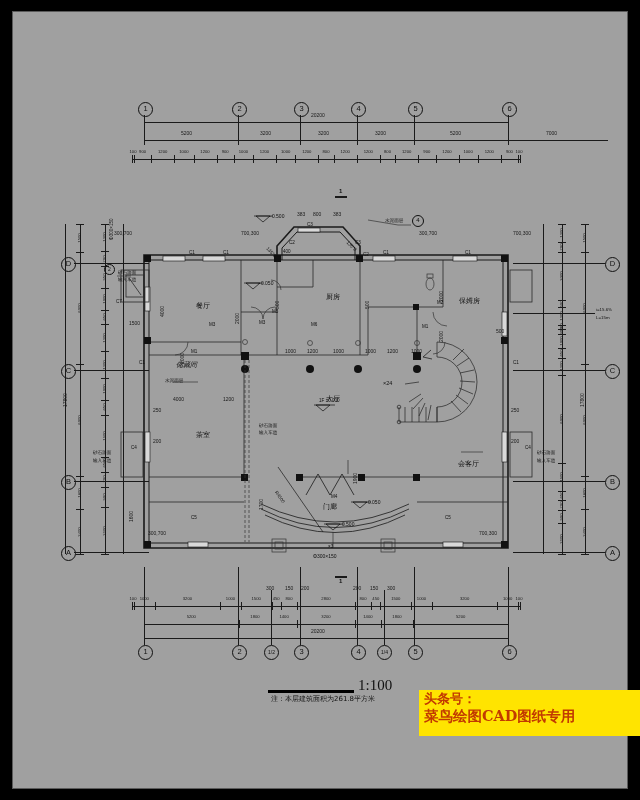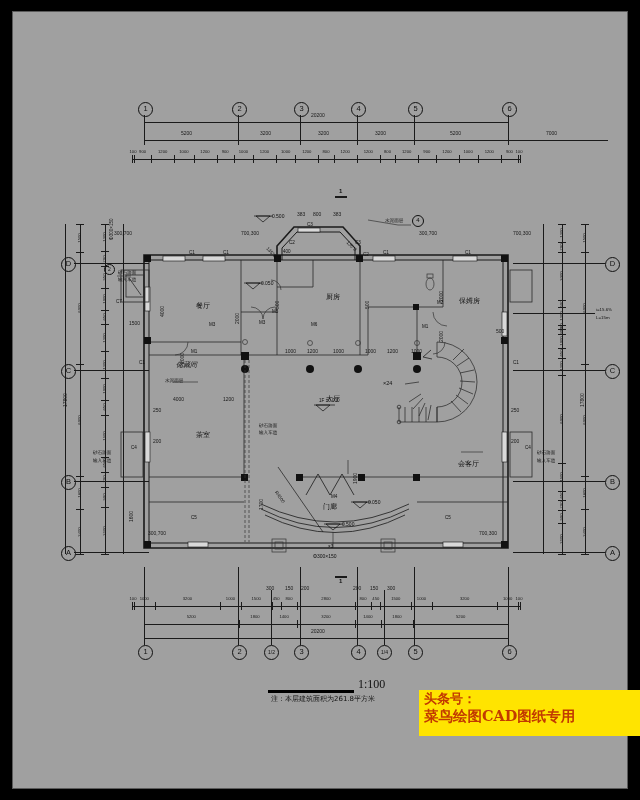--- a/index.html
+++ b/index.html
@@ -582,21 +582,21 @@
   <div class="grid-bub" style="left:489px;top:633px;">6</div>
 
   <div class="dim" style="left:253px;top:574px;">300</div>
   <div class="dim" style="left:272px;top:574px;">150</div>
   <div class="dim" style="left:288px;top:574px;">200</div>
   <div class="dim" style="left:340px;top:574px;">200</div>
   <div class="dim" style="left:357px;top:574px;">150</div>
   <div class="dim" style="left:374px;top:574px;">300</div>
 
   <div class="ln h thick" style="left:255px;top:678px;width:86px;height:3px;"></div>
-  <div class="title" style="left:345px;top:665px;font-size:12px;font-weight:normal;font-family:'Liberation Serif',serif;">1:100</div>
+  <div class="title" style="left:345px;top:665px;font-size:15px;font-weight:normal;font-family:'Liberation Serif',serif;">1:100</div>
   <div class="txt" style="left:258px;top:684px;font-size:7px;font-family:'DejaVu Sans',sans-serif;">注：本层建筑面积为261.8平方米</div>
 
   <div id="wm" style="left:406px;top:678px;width:224px;height:46px;">
     <div class="wl" style="font-size:13px;">头条号：</div>
     <div class="wl" style="font-size:14.5px;">菜鸟绘图CAD图纸专用</div>
   </div>
 
  </div>
 </div>
 

